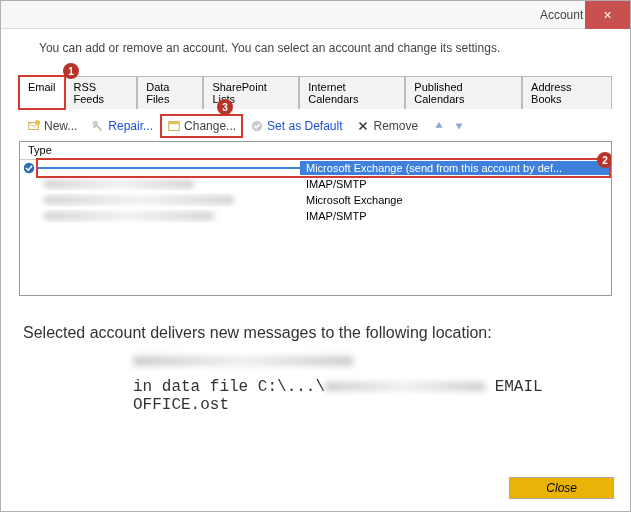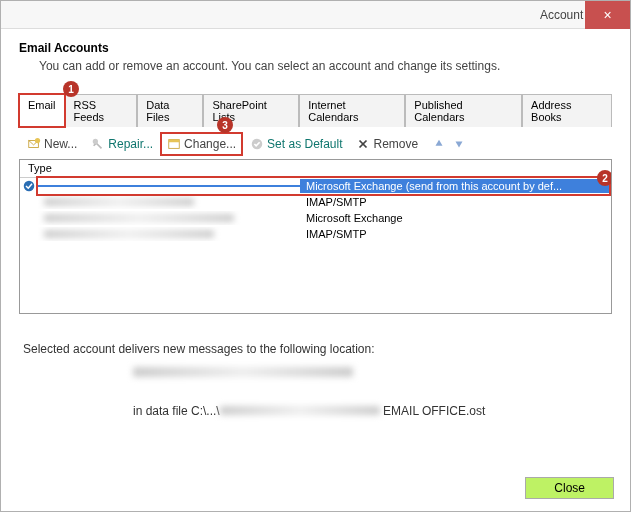--- a/index.html
+++ b/index.html
@@ -66,21 +66,21 @@
     padding: 8px 4px 6px 4px;
   }
   .tool-btn {
     display: flex; align-items: center; gap: 3px;
     padding: 2px 4px;
     font-size: 12px;
     color: #444;
     cursor: pointer;
     user-select: none;
   }
-  .tool-btn.disabled { color: #0f766e; cursor: default; }
+  .tool-btn.disabled { color: #1d4ed8; cursor: default; }
   .tool-btn.highlight {
     outline: 2px solid #d23a2f;
     outline-offset: 1px;
   }
   .icon { width: 14px; height: 14px; display: inline-block; }
   .badge {
     position: absolute;
     width: 16px; height: 16px;
     background: #b83429;
     border-radius: 50%;
@@ -130,46 +130,46 @@
     pointer-events: none;
     z-index: 10;
   }
   .blurred {
     display: inline-block;
     width: 150px; height: 8px;
     background: linear-gradient(90deg, #ccc, #eee, #ccc);
     filter: blur(3px);
     border-radius: 2px;
   }
-  .deliver { margin-top: 28px; font-size: 12px; color: #333; margin-left: 4px; }
+  .deliver { margin-top: 28px; font-size: 16px; color: #333; margin-left: 4px; }
   .deliver .line2 { margin-left: 110px; margin-top: 10px; }
-  .deliver .line3 { margin-left: 110px; margin-top: 24px; }
+  .deliver .line3 { margin-left: 110px; margin-top: 8px; font-family: Liberation Mono, monospace; }
   .footer { position: absolute; bottom: 12px; right: 16px; }
   .btn {
-    padding: 3px 28px;
+    padding: 3px 36px;
     border: 1px solid #aaa;
-    background: #bef264;
+    background: #eab308;
     font-size: 12px;
     cursor: pointer;
+    font-style: italic;
   }
   svg { display:block; }
   .chk-ok svg circle { fill:#2a6db3; }
 </style>
 </head>
 <body>
 
 <div class="titlebar">
   <span class="title">Account Settings</span>
   <div class="close-btn">
     <span>×</span>
   </div>
 </div>
 
 <div class="content">
-  <div class="section-title">Email Accounts</div>
   <div class="section-desc">You can add or remove an account. You can select an account and change its settings.</div>
 
   <div style="position:relative">
     <div class="badge" style="top:-12px; left:44px;">1</div>
     <div class="tabs">
       <div class="tab active">Email</div>
       <div class="tab">RSS Feeds</div>
       <div class="tab">Data Files</div>
       <div class="tab">SharePoint Lists</div>
       <div class="tab">Internet Calendars</div>

